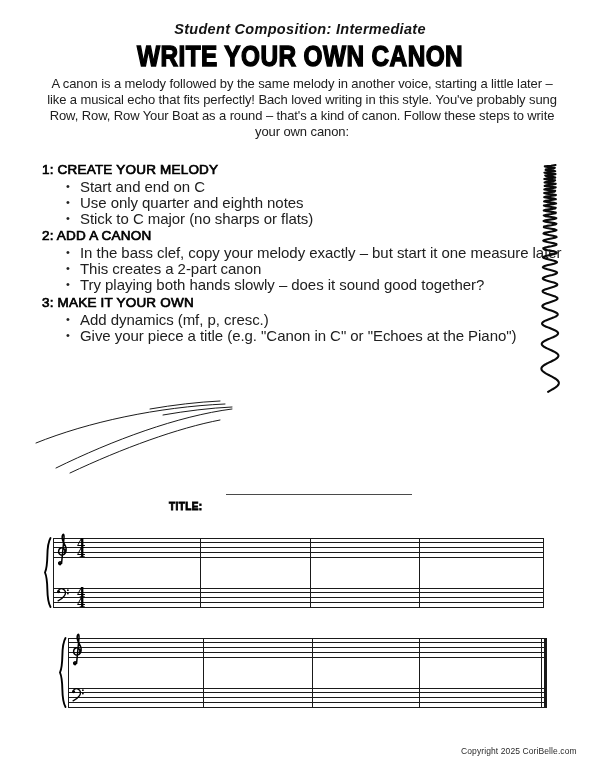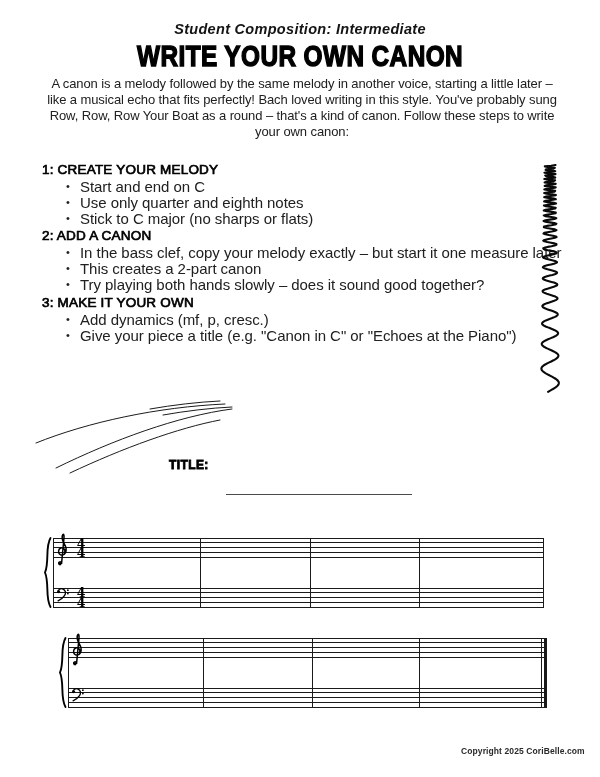--- a/index.html
+++ b/index.html
@@ -64,37 +64,37 @@
   .instructions li::before{
     content:"•";
     position:absolute;left:24px;top:0;
     font-size:11px;color:#202020;
   }
   
   .squiggle{position:absolute;left:534px;top:162px;}
   .swoosh{position:absolute;left:28px;top:400px;}
   
   .title-label{
-    position:absolute;left:169px;top:458px;
-    font-size:12px;font-weight:800;
+    position:absolute;left:169px;top:501px;
+    font-size:10px;font-weight:800;
     -webkit-text-stroke:.8px #000;
     letter-spacing:.4px;color:#000;
   }
   .title-line{
     position:absolute;left:226px;top:494px;width:186px;height:0;
     border-top:1.5px solid #4a4a4a;
   }
   
   .system{position:absolute;}
   .system-1{left:40px;top:528px;}
   .system-2{left:55px;top:628px;}
   
   .copyright{
     position:absolute;left:461px;top:746px;
-    font-size:8.5px;color:#2a2a2a;letter-spacing:.1px;font-weight:bold;
+    font-size:8.5px;color:#2a2a2a;letter-spacing:.1px;
   }
 </style>
 </head>
 <body>
 
 <div class="page">
 
   <div class="subtitle">Student Composition: Intermediate</div>
   <div class="main-title">
     <span>WRITE YOUR OWN CANON</span>

